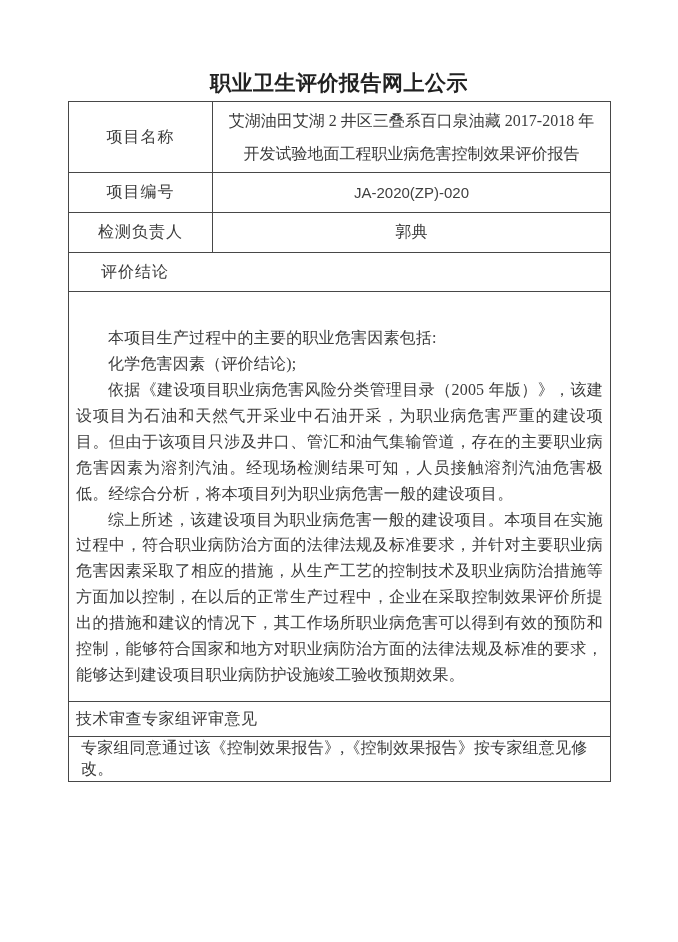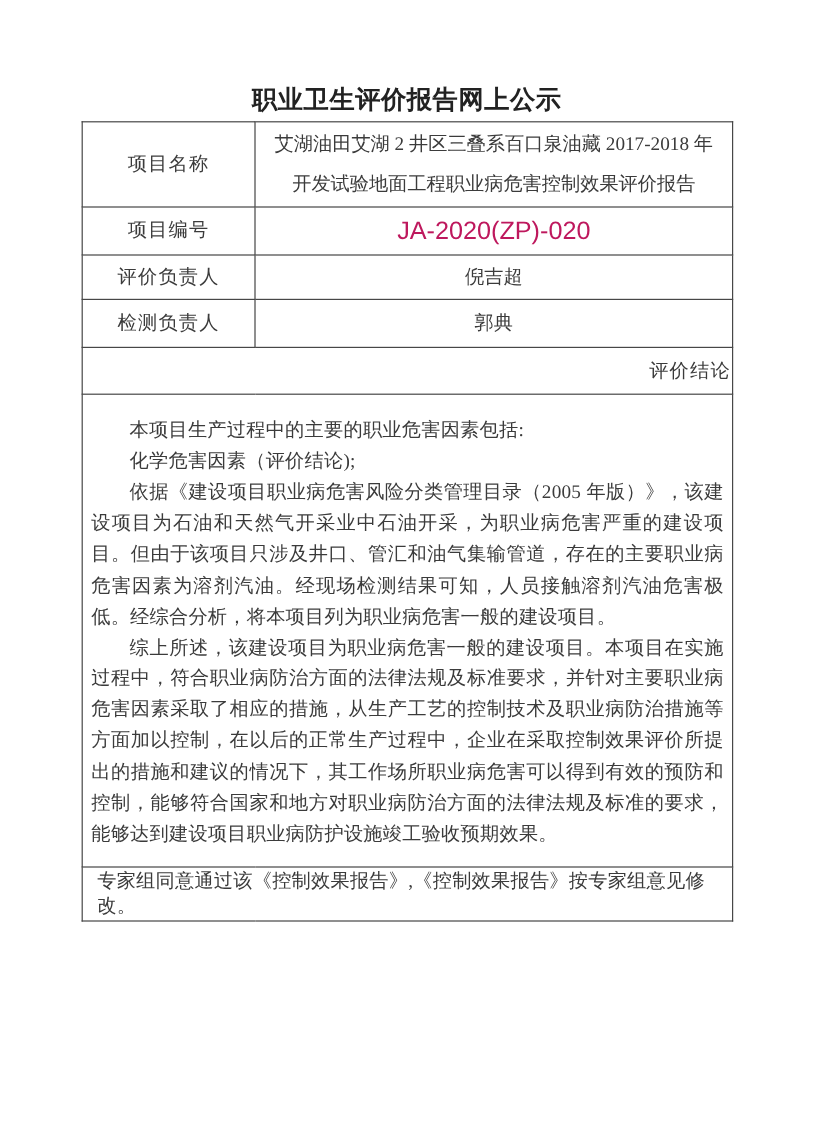--- a/index.html
+++ b/index.html
@@ -47,36 +47,36 @@
   td.val {
     text-align: center;
   }
   tr.r-unit td   { height: 34px; }
   tr.r-addr td   { height: 34px; }
   tr.r-name td   { height: 68px; }
   tr.r-name td.val { line-height: 33px; padding: 0 14px; }
   tr.r-code td   { height: 37px; }
   tr.r-code td.val {
     font-family: "Liberation Sans", "DejaVu Sans", sans-serif;
-    font-size: 21px;
-    color: #be185d;
+    font-size: 15px;
+    color: #404040;
     margin-left: 10px;
   }
   tr.r-eval td   { height: 34px; }
   tr.r-test td   { height: 37px; }
   td.section-hdr {
     height: 36px;
-    text-align: right;
+    text-align: left;
     padding-left: 32px;
     letter-spacing: 1px;
   }
   td.conclusion {
     height: 389px;
     vertical-align: top;
-    padding: 4px 7px 0 7px;
+    padding: 20px 7px 0 7px;
     text-align: justify;
     margin-left: 11px;
   }
   td.conclusion p {
     margin: 0;
     text-indent: 2em;
     line-height: 25.9px;
     font-size: 16px;
     letter-spacing: 0.2px;
   }
@@ -105,36 +105,35 @@
     </colgroup>
   <tbody>
     <tr class="r-name">
       <td class="lbl">项目名称</td>
       <td class="val">艾湖油田艾湖 2 井区三叠系百口泉油藏 2017-2018 年开发试验地面工程职业病危害控制效果评价报告</td>
     </tr>
     <tr class="r-code">
       <td class="lbl">项目编号</td>
       <td class="val">JA-2020(ZP)-020</td>
     </tr>
-    <tr class="r-eval">
-      <td class="lbl">评价负责人</td>
-      <td class="val">倪吉超</td>
-    </tr>
     <tr class="r-test">
       <td class="lbl">检测负责人</td>
       <td class="val">郭典</td>
     </tr>
     <tr>
       <td class="section-hdr" colspan="2">评价结论</td>
     </tr>
     <tr>
       <td class="conclusion" colspan="2">
         <p>本项目生产过程中的主要的职业危害因素包括:</p>
         <p>化学危害因素（评价结论);</p>
         <p>依据《建设项目职业病危害风险分类管理目录（2005 年版）》，该建设项目为石油和天然气开采业中石油开采，为职业病危害严重的建设项目。但由于该项目只涉及井口、管汇和油气集输管道，存在的主要职业病危害因素为溶剂汽油。经现场检测结果可知，人员接触溶剂汽油危害极低。经综合分析，将本项目列为职业病危害一般的建设项目。</p>
         <p>综上所述，该建设项目为职业病危害一般的建设项目。本项目在实施过程中，符合职业病防治方面的法律法规及标准要求，并针对主要职业病危害因素采取了相应的措施，从生产工艺的控制技术及职业病防治措施等方面加以控制，在以后的正常生产过程中，企业在采取控制效果评价所提出的措施和建议的情况下，其工作场所职业病危害可以得到有效的预防和控制，能够符合国家和地方对职业病防治方面的法律法规及标准的要求，能够达到建设项目职业病防护设施竣工验收预期效果。</p>
       </td>
     </tr>
     <tr>
+      <td class="review-hdr" colspan="2">技术审查专家组评审意见</td>
+    </tr>
+    <tr>
       <td class="review-opinion" colspan="2">专家组同意通过该《控制效果报告》,《控制效果报告》按专家组意见修改。</td>
     </tr>
   </tbody>
 </table>
 
 </body></html>

